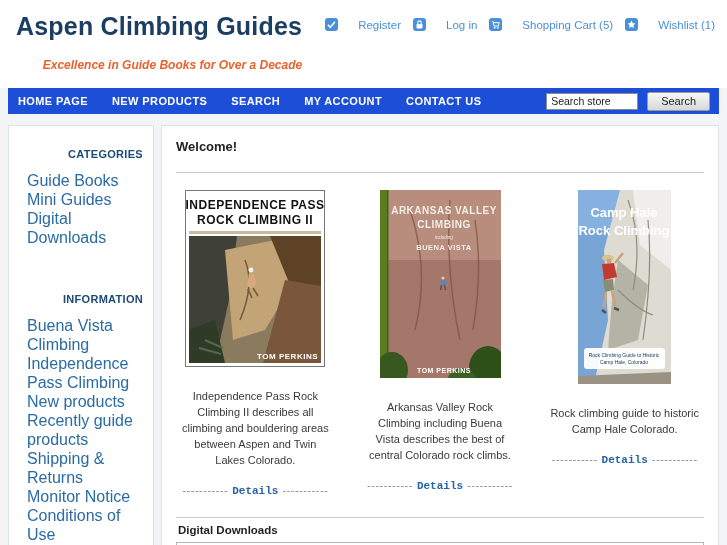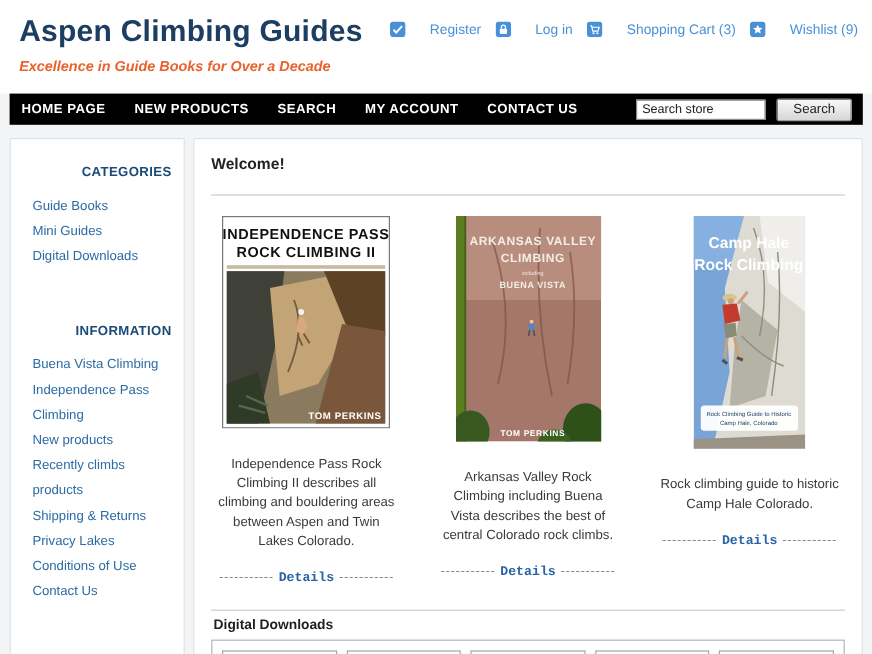--- a/index.html
+++ b/index.html
@@ -4,43 +4,43 @@
 <style>
   * { box-sizing: border-box; }
   html, body { margin:0; padding:0; width:727px; height:545px; overflow:hidden; }
   body { background:#f3f4f5; font-family:"Liberation Sans", sans-serif; }
   a { text-decoration:none; cursor:pointer; }
 
   
   .header-band { background:#fff; }
   .header-inner { width:711px; margin:0 8px; padding:12px 4px 16px 8px; display:flex; justify-content:space-between; }
   .logo-title { font-size:25px; font-weight:700; color:#1c3e63; letter-spacing:0.2px; }
-  .logo-tagline { font-size:12px; font-weight:700; font-style:italic; color:#e8622d; margin-top:7px; }
+  .logo-tagline { font-size:12px; font-weight:700; font-style:italic; color:#e8622d; margin-top:17px;text-align:right; }
   .top-links { display:flex; gap:12px; margin-top:6px; align-items:flex-start; }
   .top-link { display:flex; align-items:center; gap:20px; color:#4a90d9; font-size:11.5px; white-space:nowrap; }
   .mini-ico { width:13px; height:13px; flex:0 0 auto; }
 
   
   .navbar-wrap { width:711px; margin:0 8px; }
-  .navbar { background:#000000; height:26px; display:flex; align-items:center; padding-left:10px; }
+  .navbar { background:#1d4ed8; height:26px; display:flex; align-items:center; padding-left:10px; }
   .nav-item { color:#fff; font-size:11px; font-weight:700; letter-spacing:0.4px; margin-right:24px; }
   .nav-search { margin-left:auto; display:flex; align-items:center; }
-  .search-input { width:108px; height:17px; border:1px solid #8a8a8a; font-size:10.5px; padding:1px 4px; color:#222; font-family:"Liberation Sans",sans-serif; }
+  .search-input { width:92px; height:17px; border:1px solid #8a8a8a; font-size:10.5px; padding:1px 4px; color:#222; font-family:"Liberation Sans",sans-serif; }
   .search-btn { margin:0 9px; height:19px; font-size:11px; color:#222; padding:1px 13px;
     background:linear-gradient(#f8f8f8,#d7d7d7); border:1px solid #9a9a9a; border-radius:2px; font-family:"Liberation Sans",sans-serif; cursor:pointer; }
 
   
   .content { width:711px; margin:11px 8px 0; display:flex; gap:7px; align-items:stretch; }
   .sidebar { width:146px; flex:0 0 auto; background:#fff; border:1px solid #dbe2e8; padding:14px 0 20px; }
   .sb-block { padding:8px 10px 16px 13px; }
   .sb-block + .sb-block { margin-top:22px; }
   .sb-title { font-size:11px; font-weight:700; color:#1b4a77; letter-spacing:0.3px; margin-bottom:11px;text-align:right; }
   .sb-list { list-style:none; margin:0; padding:0 0 0 5px; }
   .sb-list li { line-height:19px; }
-  .sb-list a { color:#2b6ba5; font-size:11px; }
+  .sb-list a { color:#2b6ba5; font-size:16px; }
 
   .main { flex:1; background:#fff; border:1px solid #dbe2e8; padding:13px 14px 0; }
   .welcome { font-size:13px; font-weight:700; color:#222; }
   .main hr { border:none; border-top:1px solid #ccc; margin:18px 0 0; }
 
   
   .featured { display:flex; margin-top:17px;gap:26px; }
   .prod-col { flex:1; padding:0 5px; text-align:center; }
   .cover { display:inline-block; line-height:0; }
   .prod-desc { font-size:11px; color:#3a3a3a; line-height:1.45; margin-top:18px; }
@@ -81,28 +81,28 @@
           </svg>
         <span>Log in</span>
       </a>
       <a class="top-link">
         <svg class="mini-ico" viewBox="0 0 13 13">
             <rect width="13" height="13" rx="3" fill="#4a90d9"></rect>
             <path d="M3 3.5h1l1 4.5h4.3l1-3.3H4.4" stroke="#fff" stroke-width="1" fill="none"></path>
             <circle cx="5.6" cy="9.7" r="0.9" fill="#fff"></circle>
             <circle cx="8.8" cy="9.7" r="0.9" fill="#fff"></circle>
           </svg>
-        <span>Shopping Cart (3)</span>
+        <span>Shopping Cart (5)</span>
       </a>
       <a class="top-link">
         <svg class="mini-ico" viewBox="0 0 13 13">
             <rect width="13" height="13" rx="3" fill="#4a90d9"></rect>
             <path d="M6.5 2.6l1.2 2.5 2.7.3-2 1.9.5 2.7-2.4-1.3-2.4 1.3.5-2.7-2-1.9 2.7-.3z" fill="#fff"></path>
           </svg>
-        <span>Wishlist (9)</span>
+        <span>Wishlist (1)</span>
       </a>
     </div>
   </div>
 </div>
 
 <div class="navbar-wrap">
   <div class="navbar">
     <a class="nav-item">HOME PAGE</a>
     <a class="nav-item">NEW PRODUCTS</a>
     <a class="nav-item">SEARCH</a>
@@ -125,23 +125,23 @@
         <li><a>Mini Guides</a></li>
         <li><a>Digital Downloads</a></li>
       </ul>
     </div>
     <div class="sb-block">
       <div class="sb-title">INFORMATION</div>
       <ul class="sb-list">
         <li><a>Buena Vista Climbing</a></li>
         <li><a>Independence Pass Climbing</a></li>
         <li><a>New products</a></li>
-        <li><a>Recently climbs products</a></li>
+        <li><a>Recently guide products</a></li>
         <li><a>Shipping &amp; Returns</a></li>
-        <li><a>Privacy Lakes</a></li>
+        <li><a>Monitor Notice</a></li>
         <li><a>Conditions of Use</a></li>
         <li><a>Contact Us</a></li>
       </ul>
     </div>
 
   </div>
 
   <div class="main">
     <div class="welcome">Welcome!</div>
     <hr>

